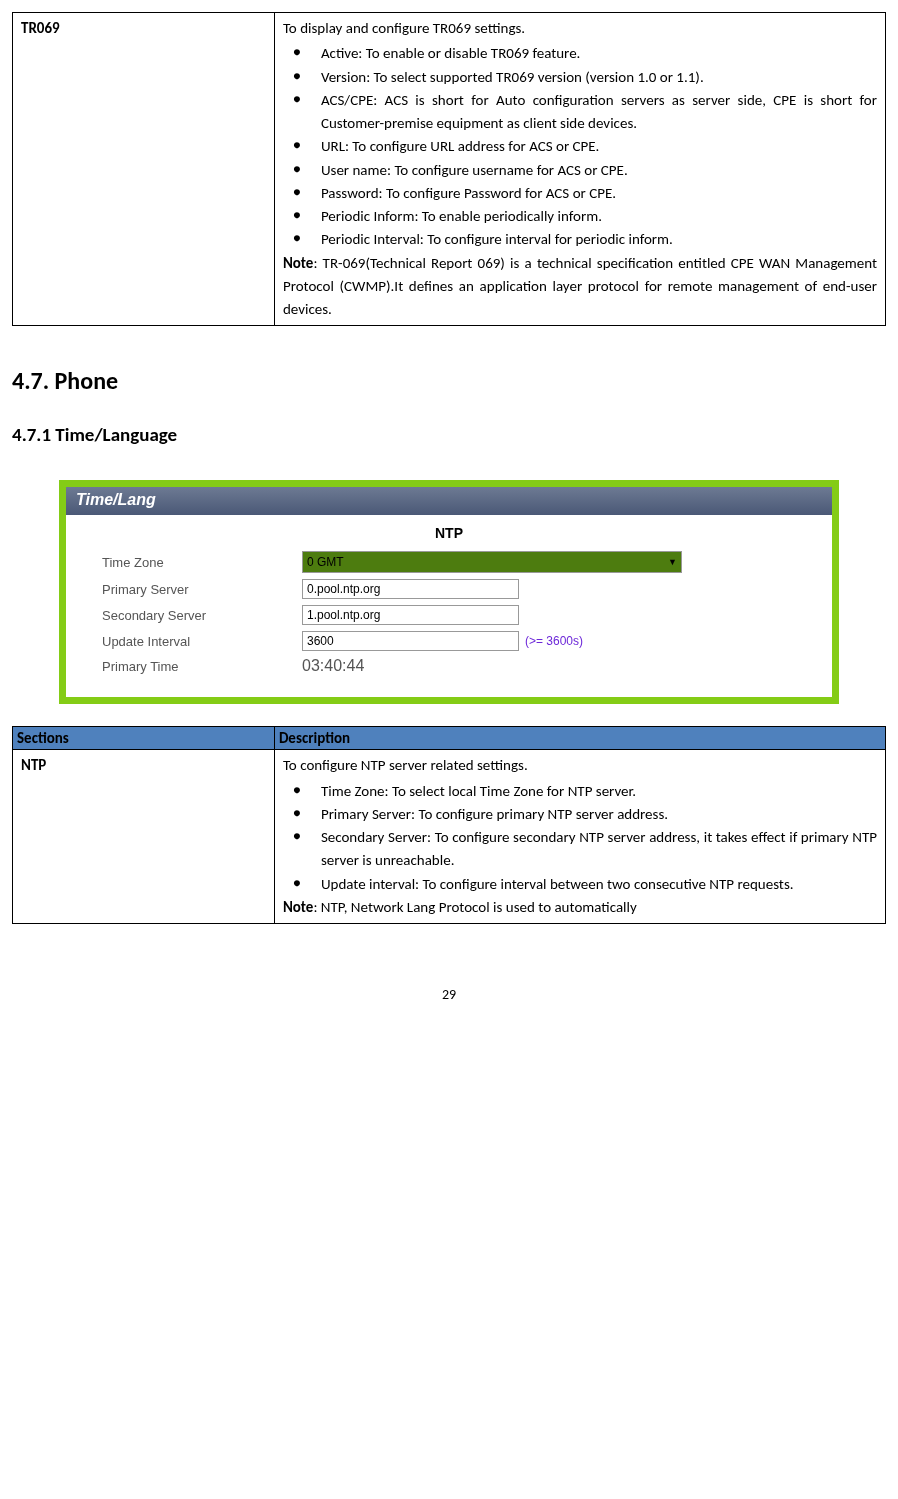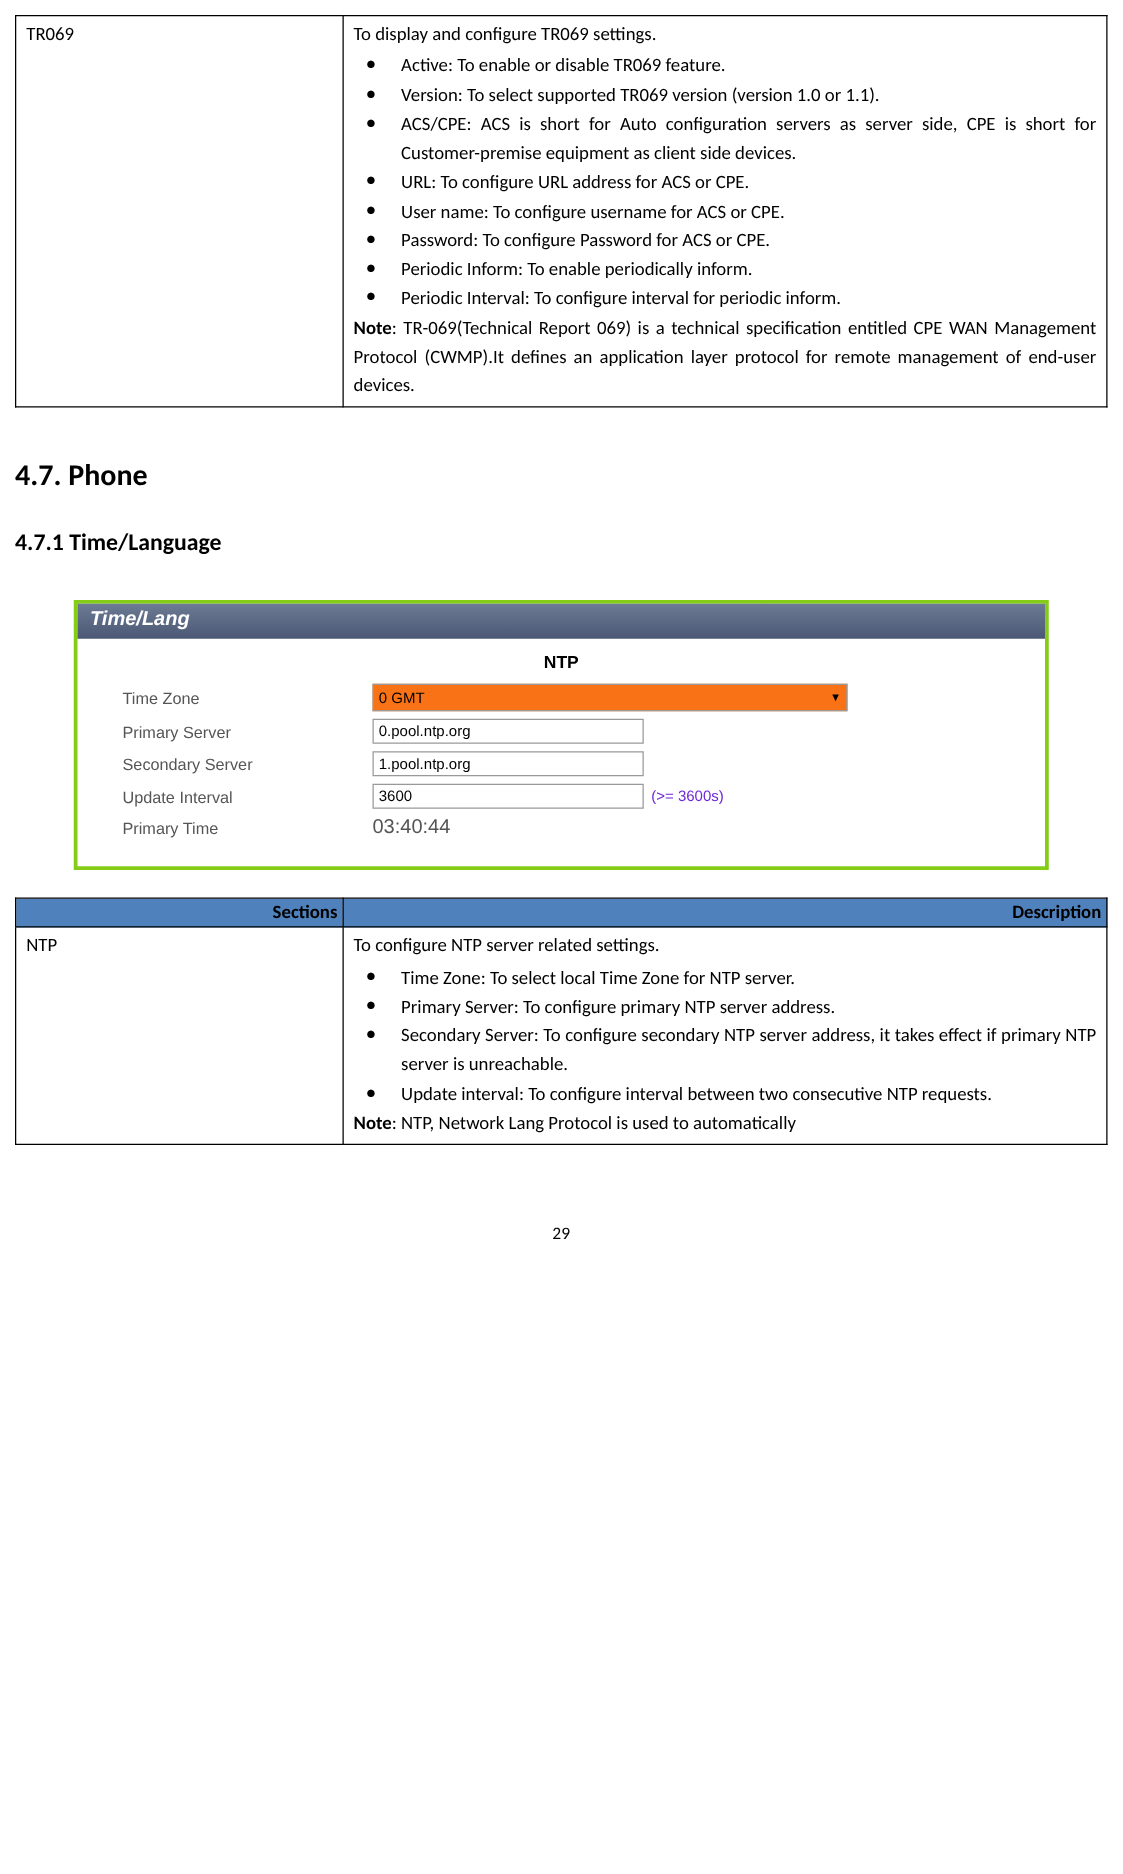--- a/index.html
+++ b/index.html
@@ -18,28 +18,28 @@
       border: 1px solid #000;
     }
     .doc-table td {
       border: 1px solid #000;
       padding: 4px 8px;
       vertical-align: top;
       line-height: 1.55;
     }
     .doc-table .col1 {
       width: 30%;
-      font-weight: normal;
+      font-weight: bold;
       margin-left: 16px;
     }
     .doc-table th {
       border: 1px solid #000;
       background: #4f81bd;
       font-weight: bold;
-      text-align: right;
+      text-align: left;
       padding: 2px 4px;
     }
     .desc-intro { margin: 0 0 2px 0; }
     .bullets {
       list-style: none;
       margin: 0;
       padding: 0 0 0 38px;
     }
     .bullets li {
       position: relative;
@@ -61,21 +61,21 @@
       margin: 40px 0 28px 0;
     }
     h3.subsection {
       font-size: 19px;
       font-weight: bold;
       margin: 0 0 34px 0;
     }
     .screenshot {
       width: 780px;
       margin: 0 auto 22px auto;
-      border: 3px solid #84cc16;
+      border: 7px solid #84cc16;
       font-family: Arial, sans-serif;
       font-size: 13px;
     }
     .ss-header {
       background: linear-gradient(#6d7a93, #4a5876);
       color: #fff;
       font-style: italic;
       font-weight: bold;
       font-size: 16px;
       padding: 4px 10px 6px 10px;
@@ -95,21 +95,21 @@
       margin: 6px 0;
     }
     .ss-label {
       width: 200px;
       color: #555;
     }
     .ss-select {
       width: 380px;
       height: 22px;
       border: 1px solid #999;
-      background: #f97316;
+      background: #4d7c0f;
       font-size: 12px;
       display: flex;
       align-items: center;
       justify-content: space-between;
       padding: 0 4px;
     }
     .ss-select .arrow { font-size: 9px; }
     .ss-input {
       width: 217px;
       height: 20px;

